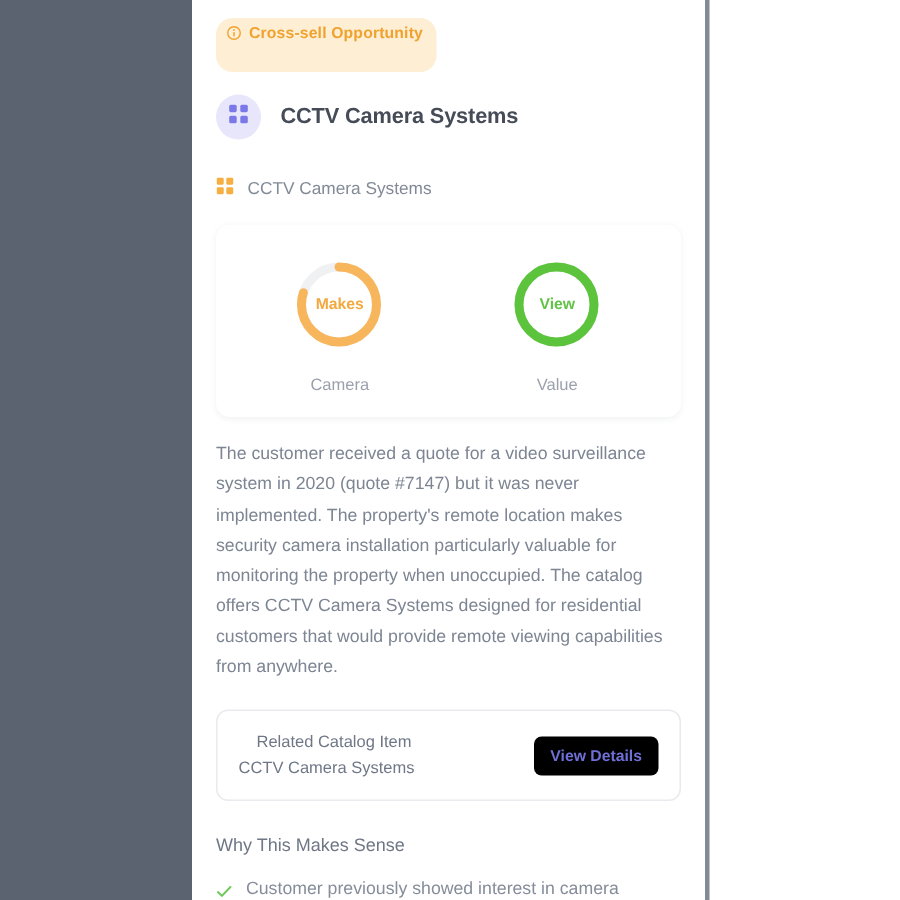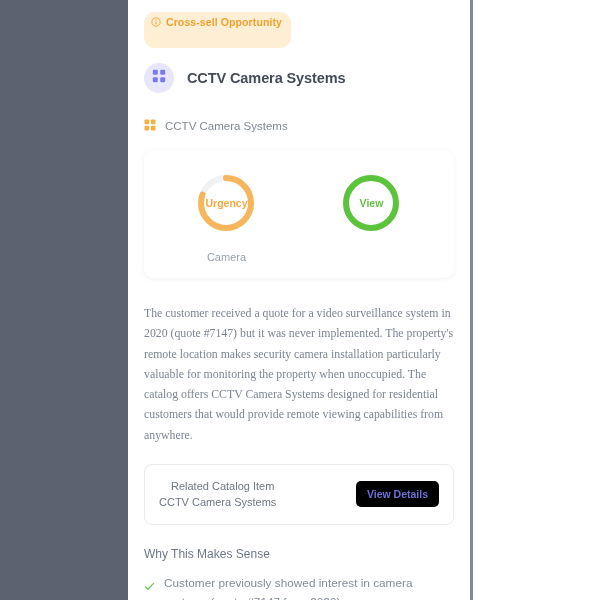--- a/index.html
+++ b/index.html
@@ -133,25 +133,24 @@
     text-align: center;
   }
   .metric-caption {
     margin-top: 17px;
     font-size: 11px;
     color: #9aa1ad;
   }
 
   
   .body-copy {
-    margin-top: 25px;
+    margin-top: 14px;
     font-size: 11.8px;
     line-height: 1.72;
     color: #7d8593;
-    font-family: Liberation Serif, serif;
   }
 
   
   .related-card {
     margin-top: 19px;
     border: 1px solid #e9eaee;
     border-radius: 8px;
     padding: 13px 14px;
     display: flex;
     align-items: center;
@@ -264,33 +263,34 @@
 
       
       <div class="metrics-card">
 
         <div class="metric">
           <div class="gauge-wrap">
             <svg width="62" height="62" viewBox="0 0 62 62">
               <circle cx="31" cy="31" r="25" fill="none" stroke="#f0f1f3" stroke-width="6"></circle>
               <circle id="gauge-arc-0" cx="31" cy="31" r="25" fill="none" stroke="#f7b55c" stroke-width="6" stroke-linecap="round" transform="rotate(-90 31 31)" stroke-dasharray="125.66370614359174 31.415926535897924"></circle>
             </svg>
-            <span class="gauge-label" style="color:#f3a93f">Urgency</span>
+            <span class="gauge-label" style="color:#f3a93f">Makes</span>
           </div>
           <div class="metric-caption">Camera</div>
         </div>
 
         <div class="metric">
           <div class="gauge-wrap">
             <svg width="62" height="62" viewBox="0 0 62 62">
               <circle cx="31" cy="31" r="25" fill="none" stroke="#f0f1f3" stroke-width="6"></circle>
               <circle id="gauge-arc-1" cx="31" cy="31" r="25" fill="none" stroke="#5cc43c" stroke-width="6" stroke-linecap="butt" transform="rotate(-90 31 31)" stroke-dasharray="157.07963267948966 0"></circle>
             </svg>
             <span class="gauge-label" style="color:#63c247">View</span>
           </div>
+          <div class="metric-caption">Value</div>
         </div>
 
       </div>
 
       
       <p class="body-copy">The customer received a quote for a video surveillance system in 2020 (quote #7147) but it was never implemented. The property's remote location makes security camera installation particularly valuable for monitoring the property when unoccupied. The catalog offers CCTV Camera Systems designed for residential customers that would provide remote viewing capabilities from anywhere.</p>
 
       
       <div class="related-card">
         <span class="related-text">

